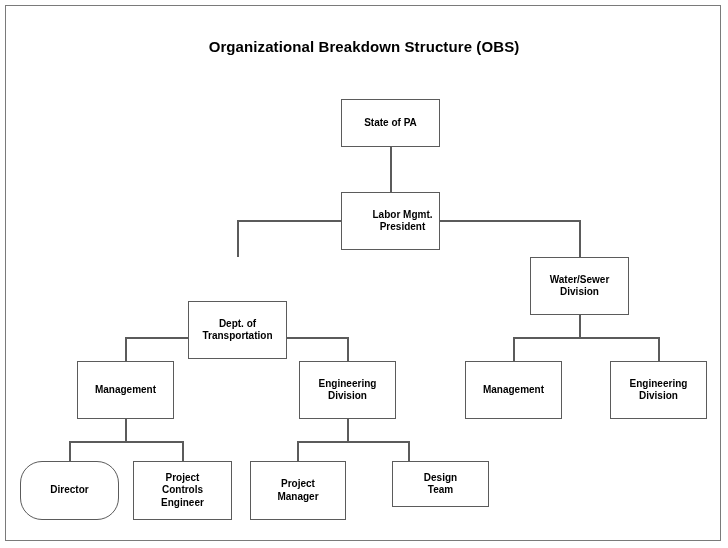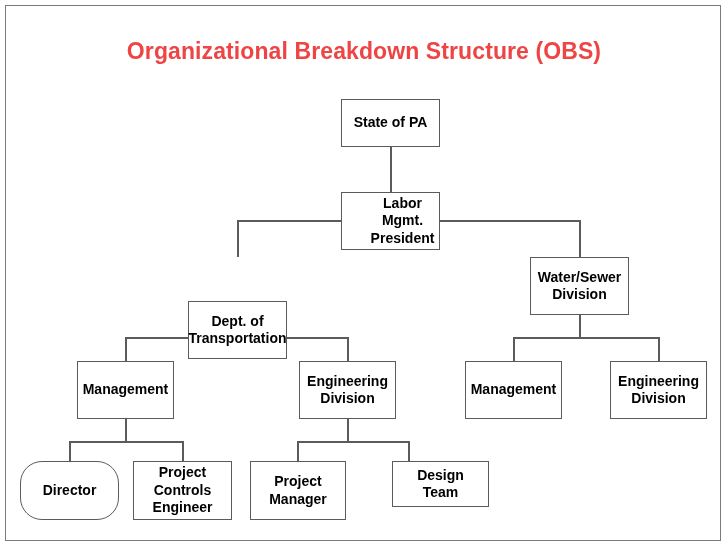--- a/index.html
+++ b/index.html
@@ -28,36 +28,36 @@
     border: 1px solid #7a7a7a;
     box-sizing: border-box;
     pointer-events: none;
   }
   #chart-title {
     position: absolute;
     left: 0;
     top: 38px;
     width: 728px;
     text-align: center;
-    font-size: 23px;
+    font-size: 15px;
     font-weight: bold;
-    color: #ef4444;
+    color: #000000;
     letter-spacing: 0.1px;
   }
   
   .node {
     position: absolute;
     box-sizing: border-box;
     background: #ffffff;
     border: 1.5px solid #5b5b5b;
     display: flex;
     align-items: center;
     justify-content: center;
     text-align: center;
-    font-size: 14px;
+    font-size: 10px;
     font-weight: bold;
     color: #000000;
     line-height: 1.25;
     z-index: 2;
   }
   .node .node-label {
     display: block;
     padding: 0 4px;
     white-space: pre-line;
   }

